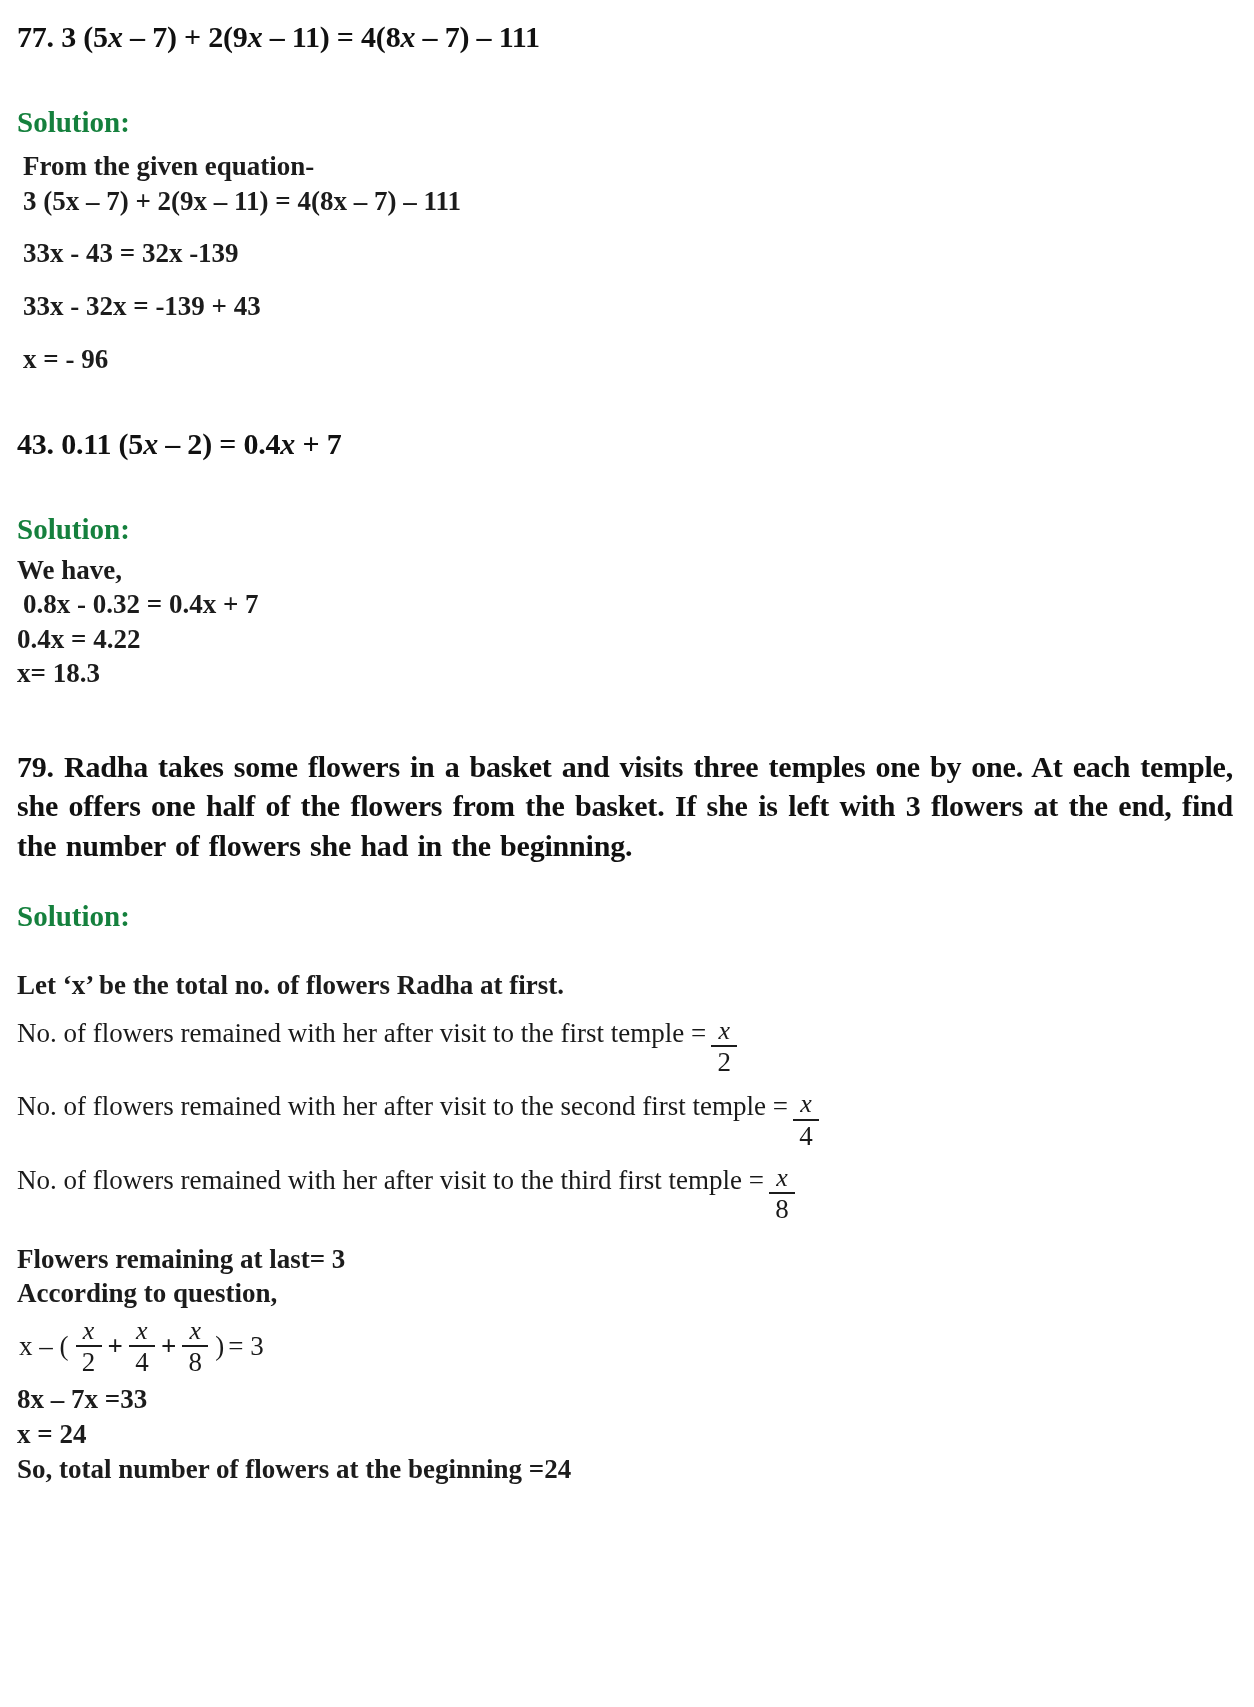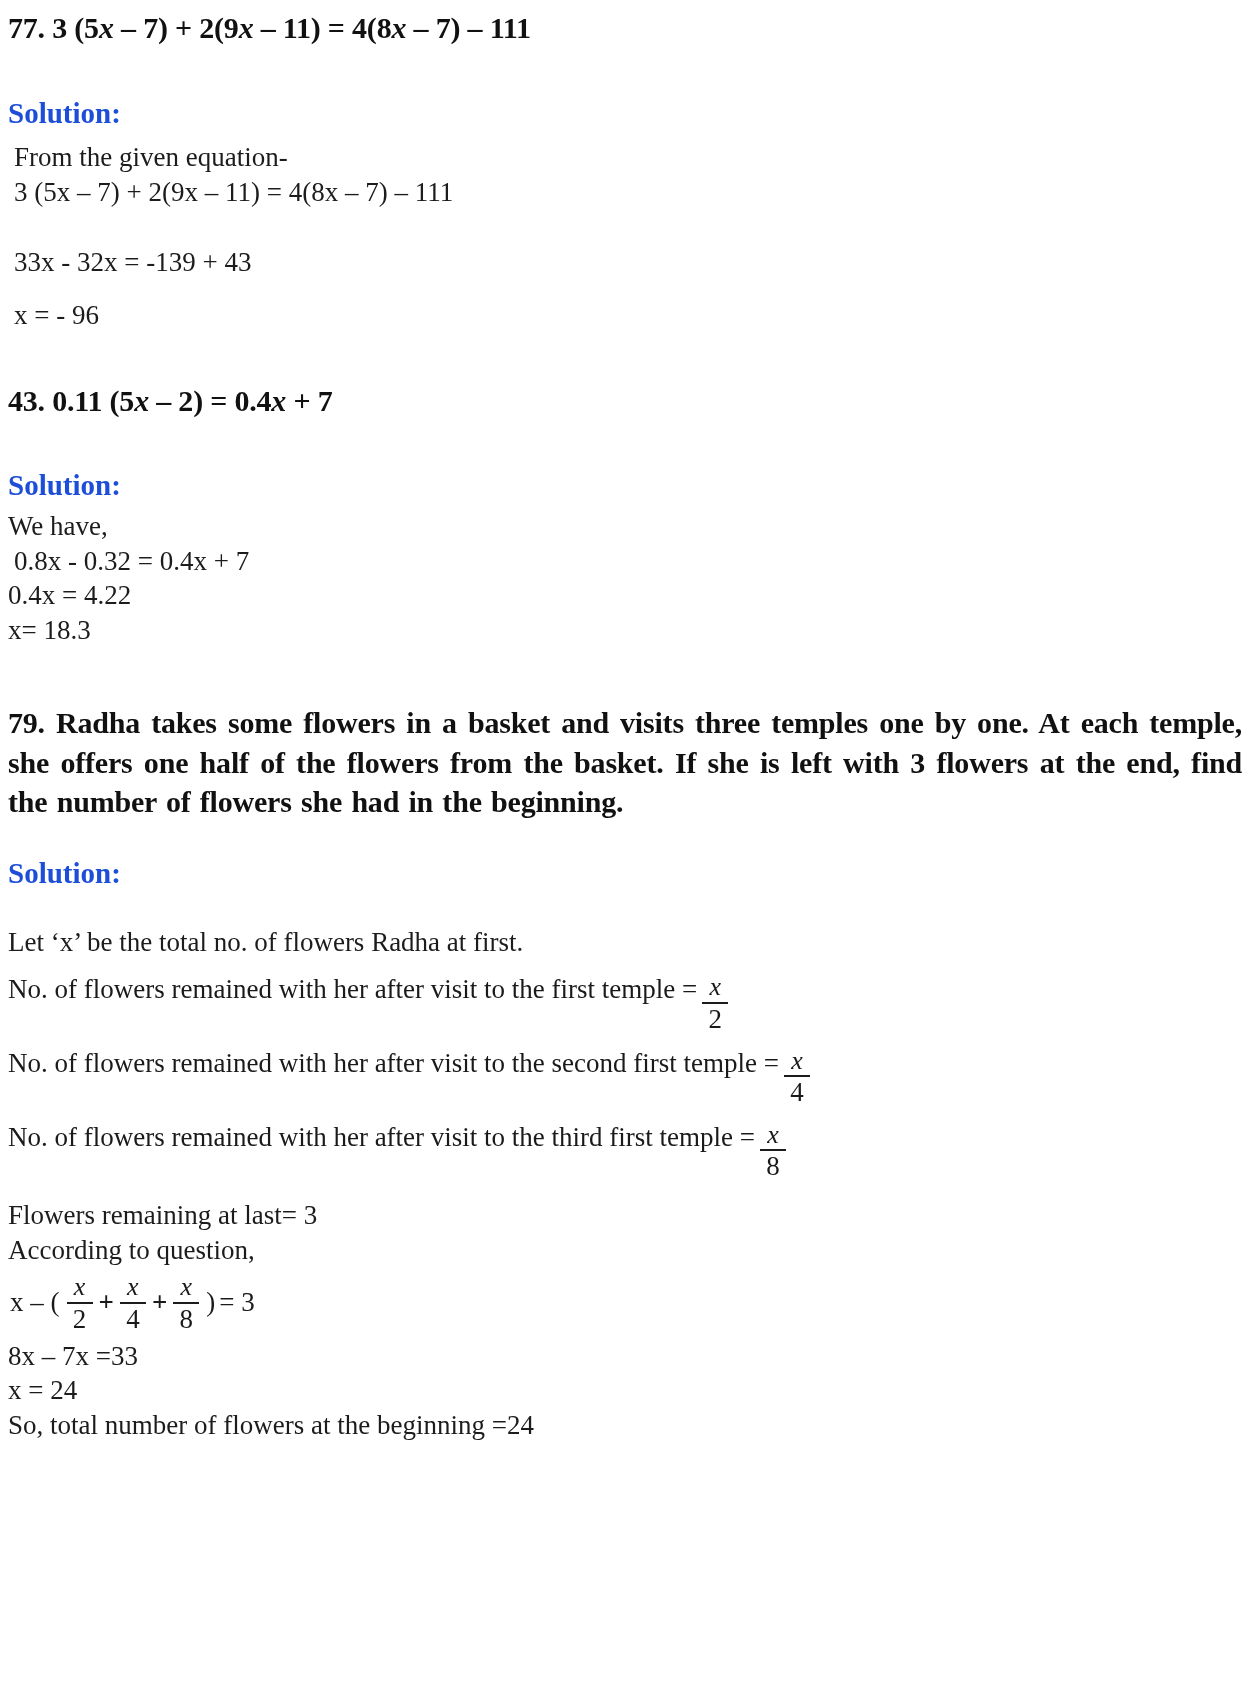--- a/index.html
+++ b/index.html
@@ -11,21 +11,21 @@
     width: 1254px;
     height: 1707px;
     font-family: "Liberation Serif", "DejaVu Serif", serif;
     color: #1a1a1a;
     overflow: hidden;
   }
   .page {
     position: relative;
     width: 1254px;
     height: 1707px;
-    padding: 4px;
+    padding: 13px;
     box-sizing: border-box;
   }
   .inner {
     padding: 4px 8px 0 4px;
   }
 
   
   .q-heading {
     font-weight: bold;
     font-size: 30px;
@@ -37,33 +37,34 @@
   .q-heading.justify {
     text-align: justify;
     text-align-last: left;
     word-spacing: 2px;
   }
   .sol-heading {
     font-weight: bold;
     font-size: 29px;
     line-height: 1.2;
     margin: 0;
-    color: #1d4ed8;
+    color: #15803d;
   }
   .ital {
     font-style: italic;
   }
 
   
   .line {
     font-size: 27px;
     line-height: 1.28;
     margin: 0;
     white-space: pre-wrap;
     color: #1c1c1c;
+    font-weight: bold;
   }
   .indent1 { padding-left: 6px; }
 
   
   .sp6  { height: 6px; }
   .sp10 { height: 10px; }
   .sp14 { height: 14px; }
   .sp18 { height: 18px; }
   .sp34 { height: 34px; }
   .sp48 { height: 48px; }
@@ -128,20 +129,21 @@
 
     <div class="sp48"></div>
 
     <div class="sol-heading">Solution:</div>
 
     <div class="sp10"></div>
 
     <div class="line indent1">From the given equation-</div>
     <div class="line indent1">3 (5x – 7) + 2(9x – 11) = 4(8x – 7) – 111</div>
     <div class="sp18"></div>
+    <div class="line indent1">33x - 43 = 32x -139</div>
     <div class="sp18"></div>
     <div class="line indent1">33x - 32x = -139 + 43</div>
     <div class="sp18"></div>
     <div class="line indent1">x = - 96</div>
 
     <div class="sp48"></div>
 
     <div class="q-heading">
       <span>43.</span>
       <span>0.11 (5</span><span class="ital">x</span><span> – 2) = 0.4</span><span class="ital">x</span><span> + 7</span>

